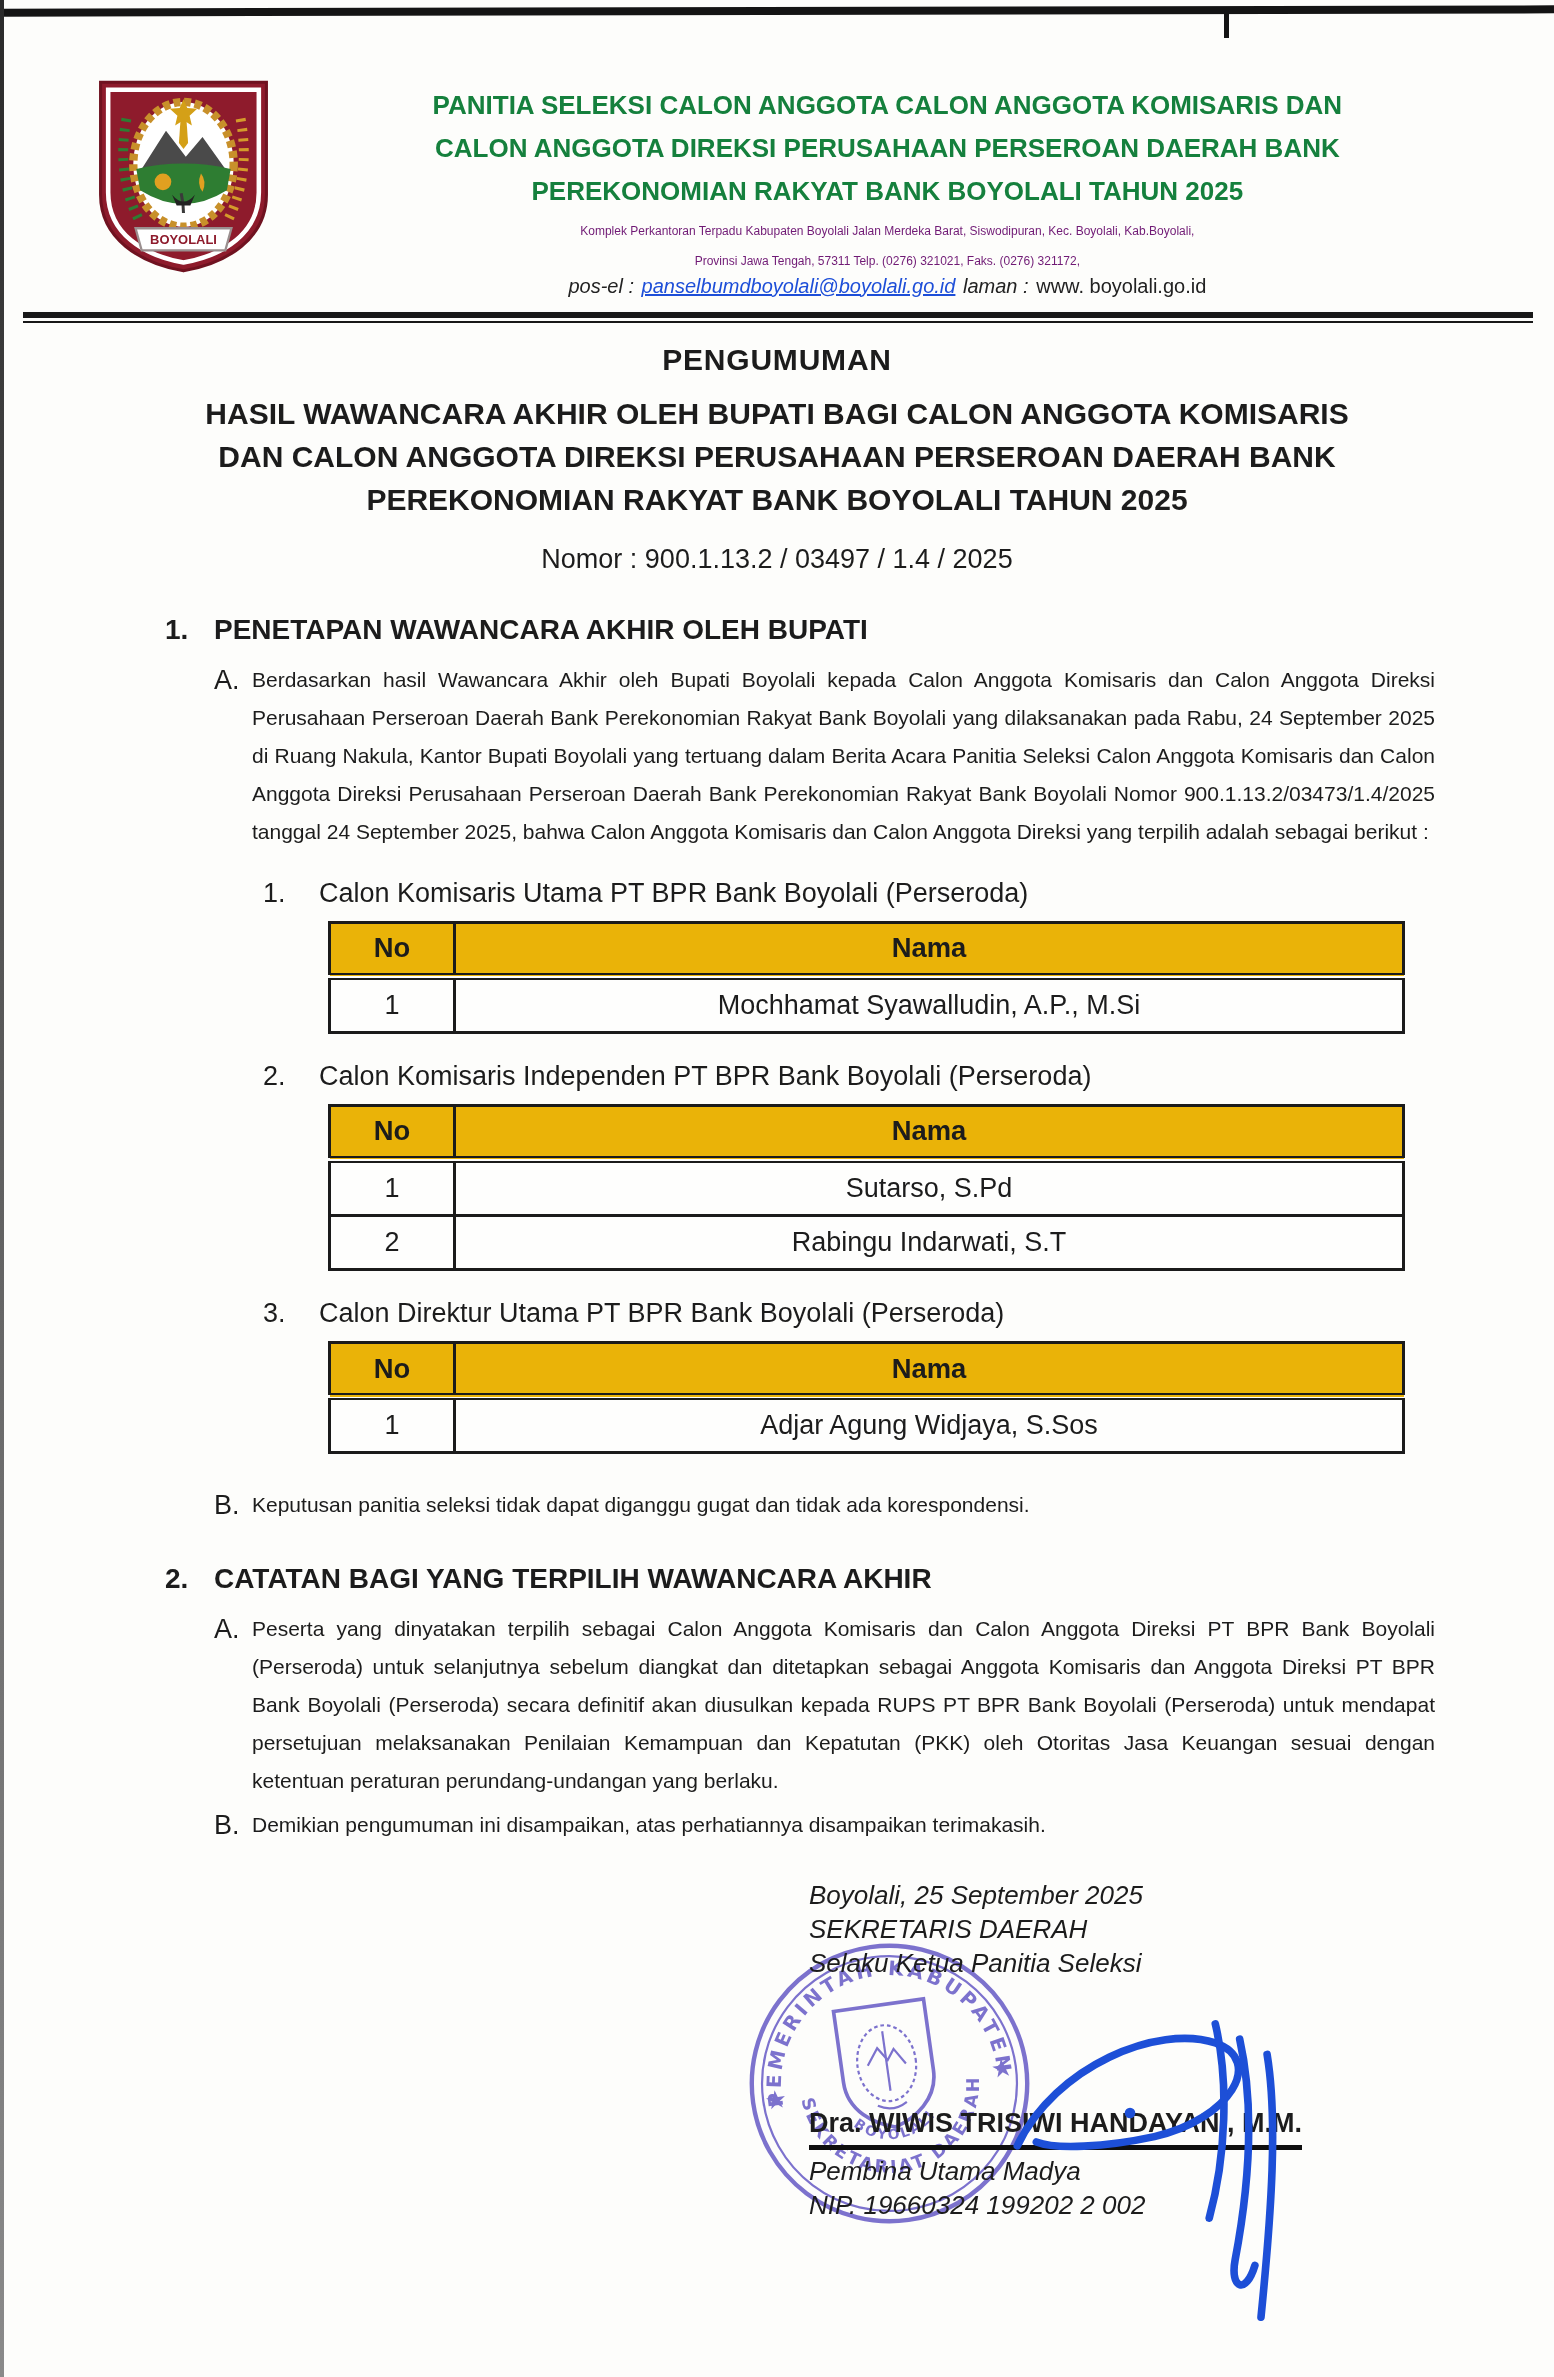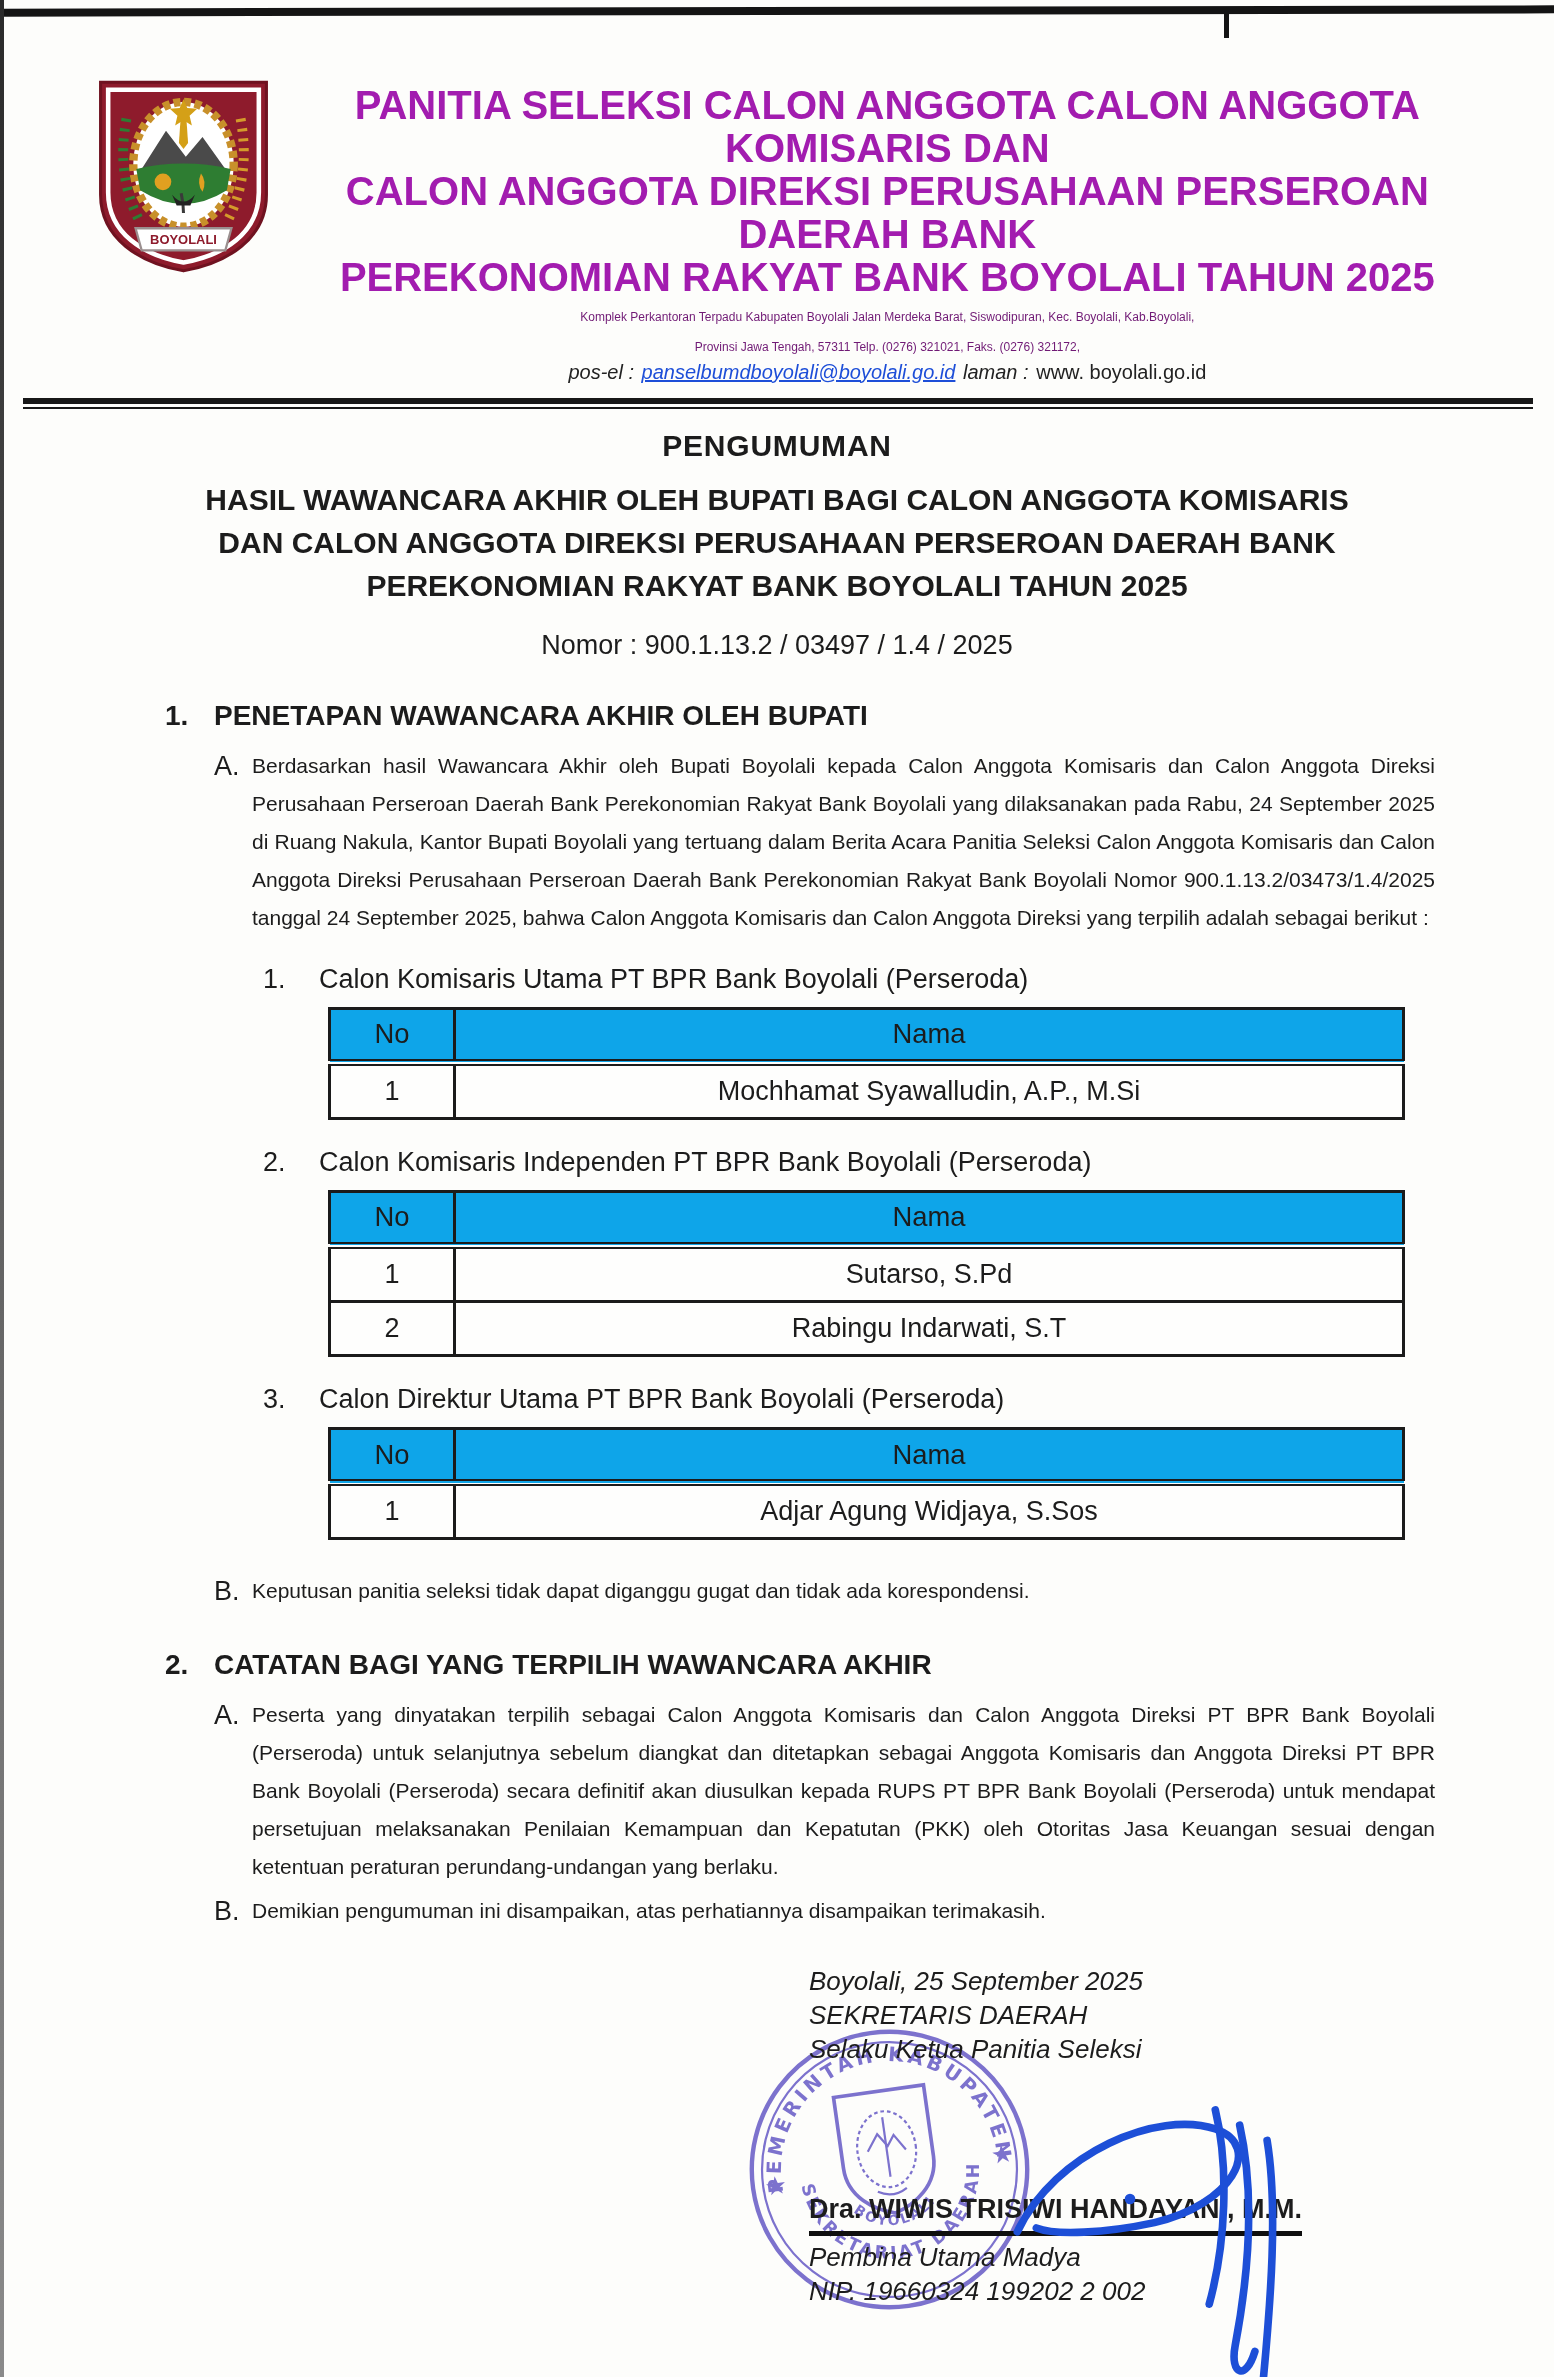--- a/index.html
+++ b/index.html
@@ -14,21 +14,21 @@
   }
   
   .scan-top{position:absolute;top:6.9px;left:0;right:0;height:8.4px;background:#141414;transform:rotate(-0.12deg);}
   .scan-left{position:absolute;top:0;left:0;width:3.8px;height:100%;background:linear-gradient(#2a2a2a,#6b6b6b 60%,#8a8a8a);}
   .scan-tick{position:absolute;top:12.2px;left:1224px;width:4.6px;height:26px;background:#141414;}
 
   
   .header{display:flex;align-items:flex-start;padding:79px 61px 0 96px;gap:10.7px;}
   .logo-wrap{flex:none;width:175px;height:195px;}
   .letterhead{flex:1;text-align:center;padding-top:4.6px;}
-  .lh-org{font-weight:bold;font-size:40px;line-height:43px;color:#a21caf;}
+  .lh-org{font-weight:bold;font-size:26px;line-height:43px;color:#15803d;}
   .lh-addr{font-size:12px;line-height:24.4px;margin-top:6.1px;color:#701a75;}
   .lh-contact{font-size:20px;line-height:24.4px;color:#222;}
   .it{font-style:italic;}
   .email-link{color:#1d4ed8;font-style:italic;text-decoration:underline;cursor:pointer;}
   .sp{display:inline-block;width:7.6px;}
 
   .rule{margin:13.7px 21.3px 0 23px;border-top:6.9px solid #181818;border-bottom:2.3px solid #181818;height:3px;}
 
   
   .title-block{text-align:center;margin-top:20px;}
@@ -43,21 +43,21 @@
   .para{display:flex;margin-top:13.7px;margin-left:49px;}
   .para-label{width:38px;flex:none;font-size:27px;line-height:38px;}
   .para-text{flex:1;font-size:21px;line-height:38px;text-align:justify;}
 
   .subitem{display:flex;margin-left:98px;margin-top:26px;font-size:27px;line-height:32px;}
   .subitem-num{width:56px;flex:none;}
 
   table.cand{border-collapse:collapse;margin:12.2px 0 0 163px;width:1077px;}
   table.cand,table.cand th,table.cand td{border:3px solid #1b1b1b;}
   table.cand th{
-    background:#0ea5e9;font-size:27.4px;font-weight:normal;height:47px;
+    background:#eab308;font-size:27.4px;font-weight:bold;height:47px;
     border-bottom:7.6px double #1b1b1b;text-align:center;
   }
   table.cand td{font-size:27px;height:49px;text-align:center;background:#fefefd;}
   .col-no{width:120px;}
 
   
   .sig-block{position:relative;margin:34px 0 0 809px;width:671px;font-size:26px;line-height:34px;}
   .sig-line{position:relative;z-index:2;font-style:italic;}
   .sig-spacer{height:126px;}
   .sig-name{

